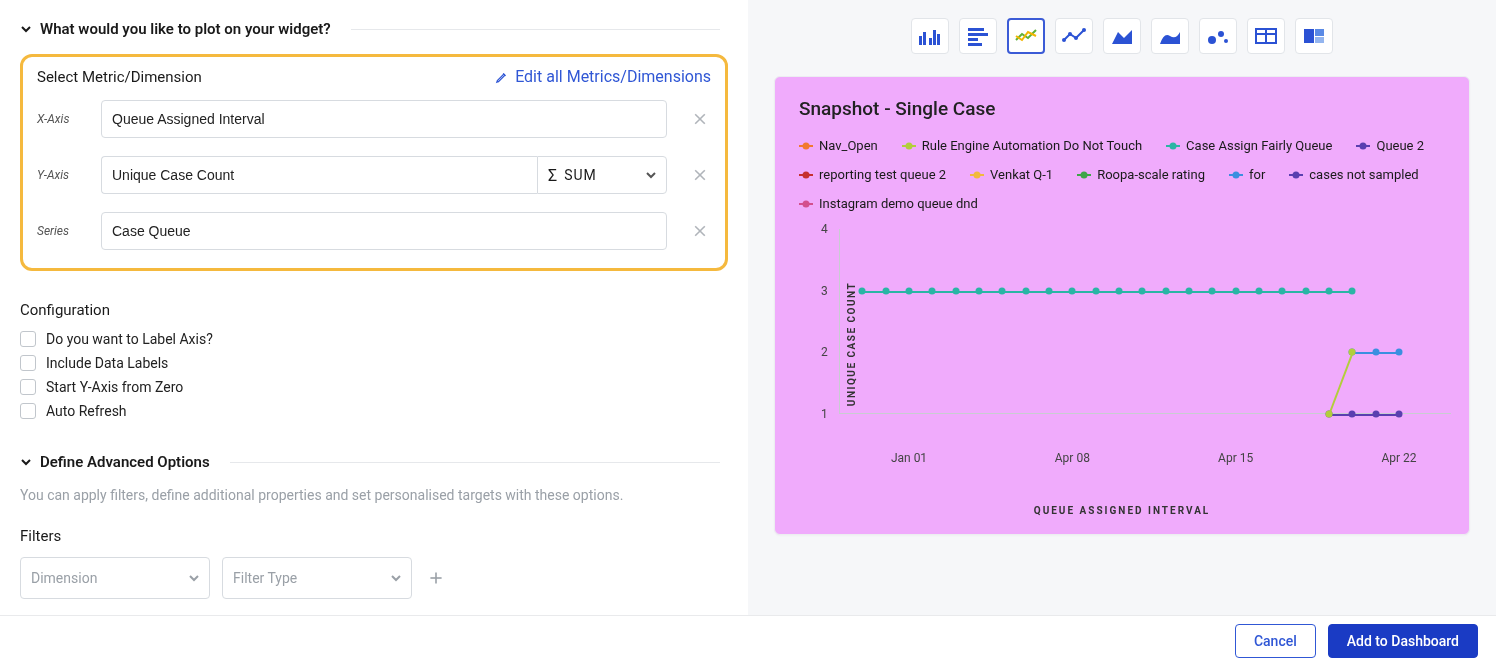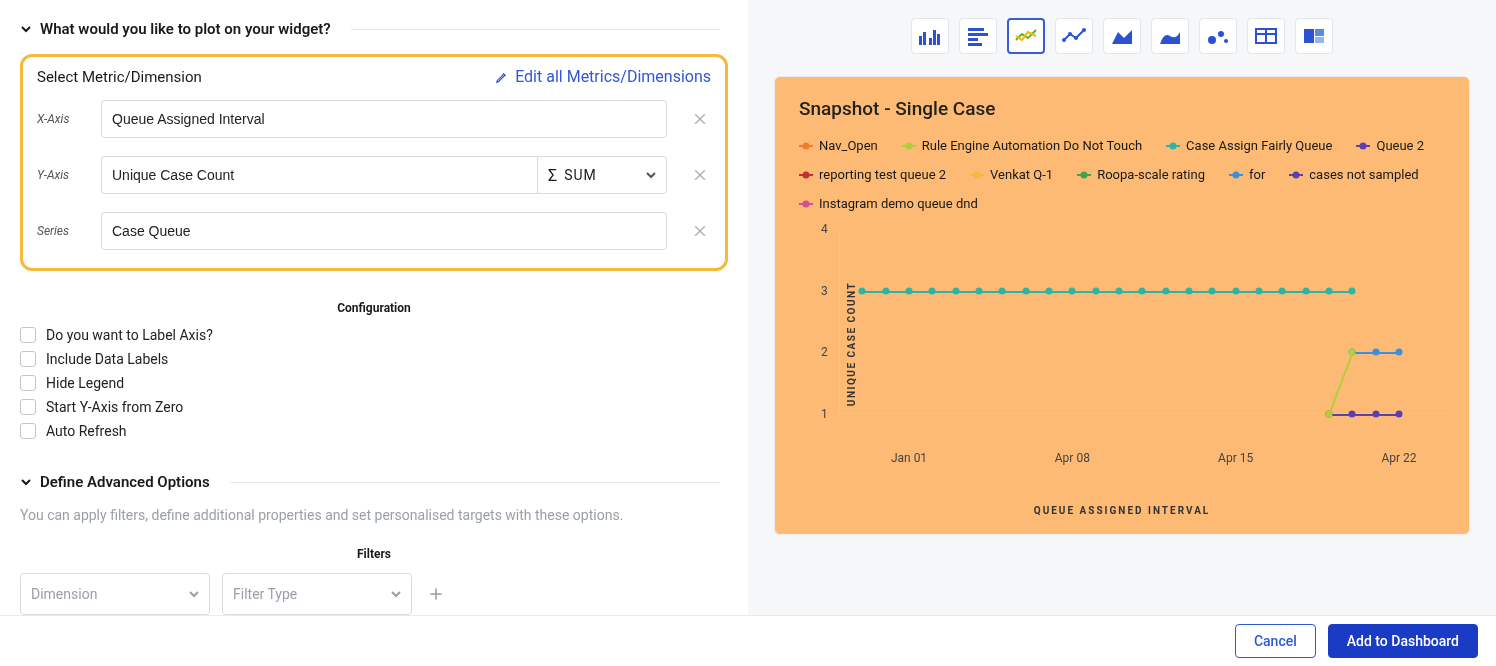--- a/index.html
+++ b/index.html
@@ -29,39 +29,39 @@
   .input-group { display:flex; flex:1; }
   .text-input { flex:1; border:1px solid #d7dbe0; border-radius:4px; padding:8px 10px; font-size:14px; color:#222; background:#fff; height:38px; }
   .text-input.joined-l { border-top-right-radius:0; border-bottom-right-radius:0; border-right:none; }
   .agg-select { display:flex; align-items:center; gap:6px; border:1px solid #d7dbe0; border-radius:0 4px 4px 0; padding:0 10px; height:38px; background:#fff; font-size:14px; letter-spacing:1px; }
   .agg-select .sigma { font-size:16px; font-weight:400; }
   .agg-select .caret { margin-left:auto; }
   .agg-select .caret svg { width:10px; height:10px; stroke:#555; stroke-width:2; fill:none; }
   .clear-x { width:22px; height:22px; display:inline-flex; align-items:center; justify-content:center; color:#b0b4ba; margin-left:8px; flex:0 0 22px; }
   .clear-x svg { width:16px; height:16px; stroke:#b0b4ba; stroke-width:2; fill:none; }
 
-  .sub-heading { font-weight:700; font-size:12px; margin-bottom:12px;text-align:center; }
+  .sub-heading { font-weight:400; font-size:15px; margin-bottom:12px; }
   .check-row { display:flex; align-items:center; gap:10px; font-size:14px; color:#222; margin-bottom:8px; }
   .checkbox { width:16px; height:16px; border:1.5px solid #c1c6cc; border-radius:3px; background:#fff; flex:0 0 16px; }
 
   .adv-desc { font-size:14px; color:#9aa0a7; margin-top:4px; margin-bottom:24px; padding-right:40px;}
 
   .filter-row { display:flex; gap:12px; align-items:center; }
   .filter-select { width:190px; height:42px; border:1px solid #d7dbe0; border-radius:4px; display:flex; align-items:center; padding:0 10px; font-size:14px; color:#9aa0a7; justify-content:space-between; background:#fff;}
   .filter-select .caret svg{ width:10px;height:10px;stroke:#9aa0a7;stroke-width:2;fill:none;}
   .plus-btn { width:24px; height:24px; display:flex; align-items:center; justify-content:center; color:#9aa0a7; }
   .plus-btn svg { width:16px; height:16px; stroke:#9aa0a7; stroke-width:2; fill:none; }
 
   
   .chart-type-bar { display:flex; gap:10px; justify-content:center; margin-bottom:22px;}
   .ct-btn { width:38px; height:36px; border:1px solid #e2e5e9; border-radius:4px; background:#fff; display:flex; align-items:center; justify-content:center; }
   .ct-btn.selected { border:2px solid #3b5bd6; }
   .ct-btn svg { width:24px; height:20px; }
 
-  .preview-card { background:#fdba74; border:1px solid #eceef1; border-radius:6px; margin:0 26px; padding:20px 18px 18px 18px; box-shadow:0 1px 2px rgba(0,0,0,0.03);}
+  .preview-card { background:#f0abfc; border:1px solid #eceef1; border-radius:6px; margin:0 26px; padding:20px 18px 18px 18px; box-shadow:0 1px 2px rgba(0,0,0,0.03);}
   .preview-title { font-size:19px; font-weight:500; color:#222; margin-bottom:18px; padding-left:6px;}
   .legend { display:flex; flex-wrap:wrap; gap:14px 24px; font-size:13px; margin-bottom:18px; padding-left:6px; overflow:hidden; max-height:78px;}
   .legend-item { display:flex; align-items:center; gap:6px; white-space:nowrap; flex:0 0 auto;}
   .legend-marker { width:14px; height:8px; position:relative; }
   .legend-marker::before { content:""; position:absolute; left:0; right:0; top:50%; height:2px; background:var(--c); transform:translateY(-50%); }
   .legend-marker::after { content:""; position:absolute; left:50%; top:50%; width:7px; height:7px; border-radius:50%; background:var(--c); transform:translate(-50%,-50%); }
 
   .chart-area { position:relative; height:230px; padding-left:46px; }
   .y-axis-title { position:absolute; left:-4px; top:50%; transform:translateY(-50%) rotate(-90deg); transform-origin:center; font-size:10px; font-weight:700; letter-spacing:1.5px; color:#333; white-space:nowrap;}
   .y-ticks { position:absolute; left:28px; top:0; font-size:12px; color:#444; }
@@ -159,24 +159,20 @@
 
     <div class="sub-heading">Configuration</div>
     <div id="config-options">
         <div class="check-row">
           <span class="checkbox"></span>
           <span>Do you want to Label Axis?</span>
         </div>
         <div class="check-row">
           <span class="checkbox"></span>
           <span>Include Data Labels</span>
-        </div>
-        <div class="check-row">
-          <span class="checkbox"></span>
-          <span>Hide Legend</span>
         </div>
         <div class="check-row">
           <span class="checkbox"></span>
           <span>Start Y-Axis from Zero</span>
         </div>
         <div class="check-row">
           <span class="checkbox"></span>
           <span>Auto Refresh</span>
         </div>
       </div>

